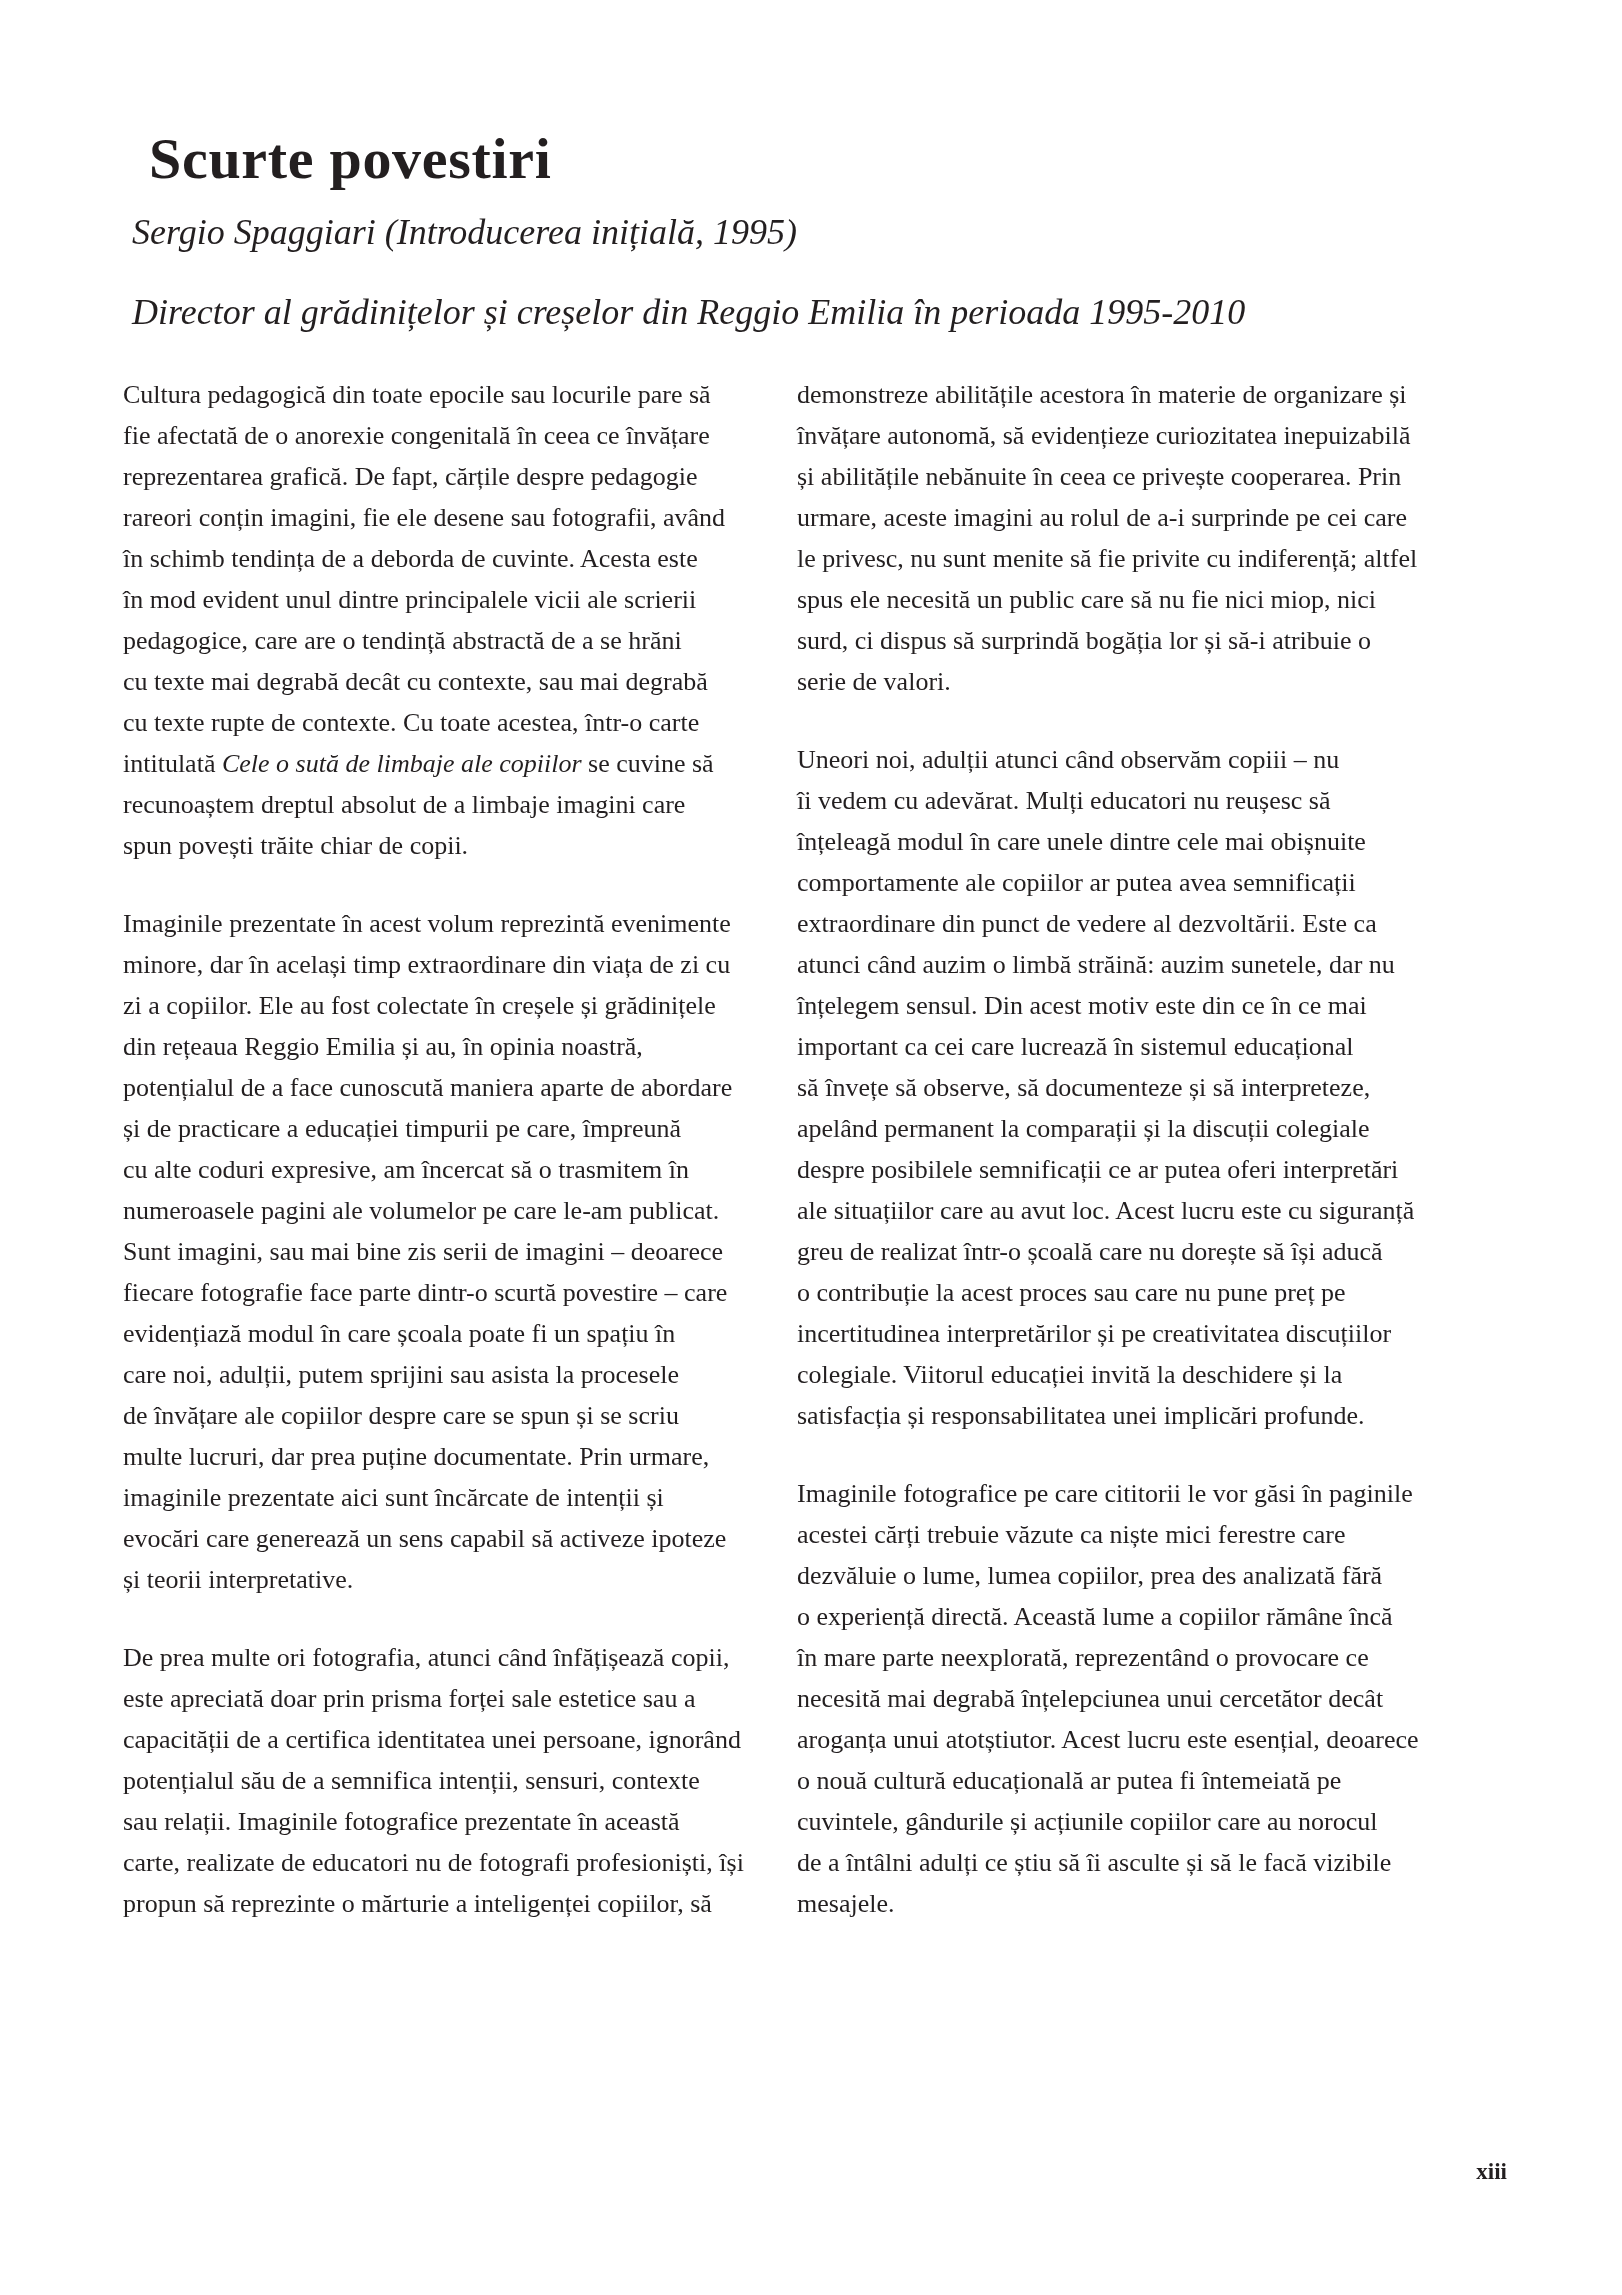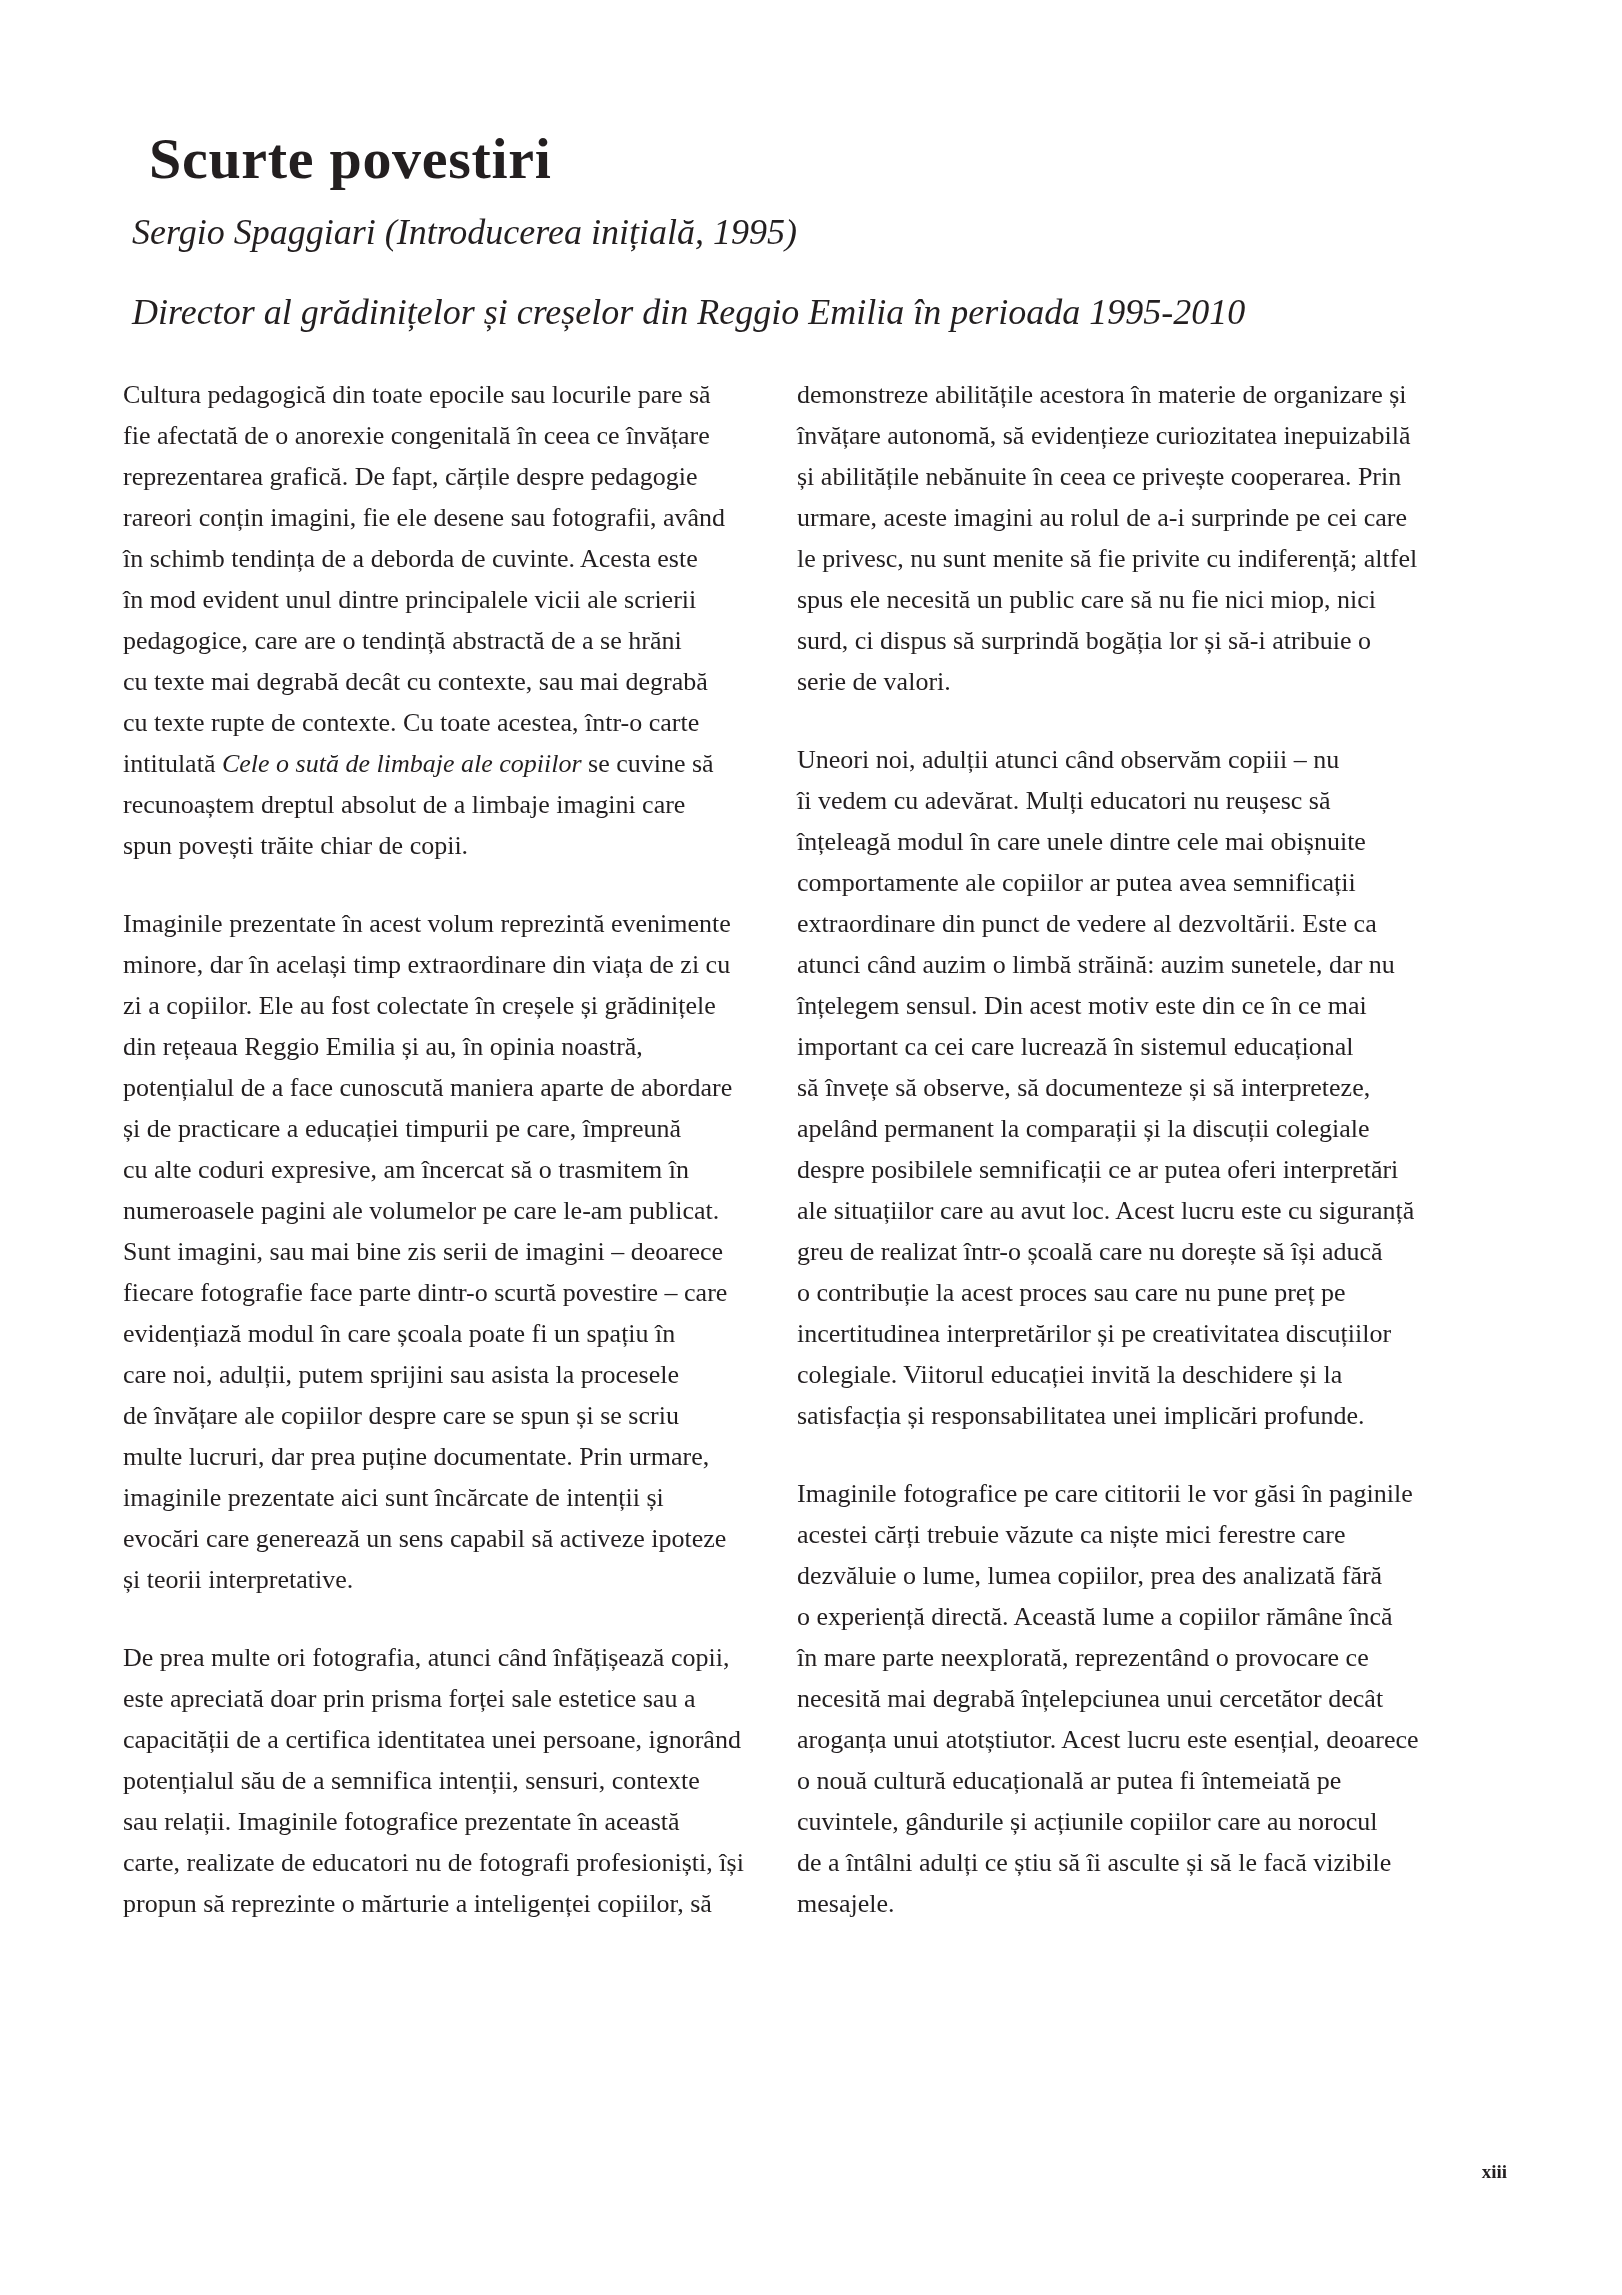--- a/index.html
+++ b/index.html
@@ -56,21 +56,21 @@
     line-height: 41px;
     height: 41px;
     white-space: nowrap;
   }
   .line em {
   }
   .page-number {
     position: absolute;
     right: 116px;
     top: 2157px;
-    font-size: 19px;
+    font-size: 23px;
     line-height: 29px;
     font-weight: bold;
   }
 </style>
 </head>
 <body>
 
 <h1 class="title">Scurte povestiri</h1>
 <h2 class="subtitle author">Sergio Spaggiari (Introducerea inițială, 1995)</h2>
 <h2 class="subtitle role">Director al grădinițelor și creșelor din Reggio Emilia în perioada 1995-2010</h2>

